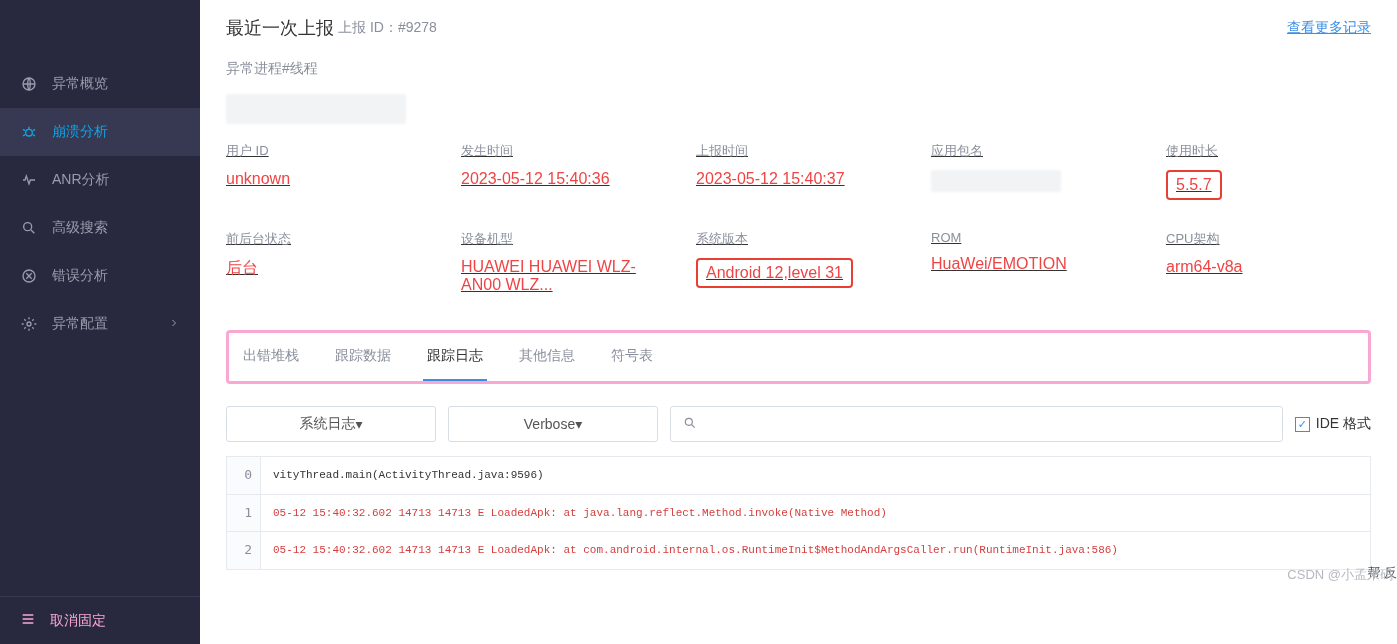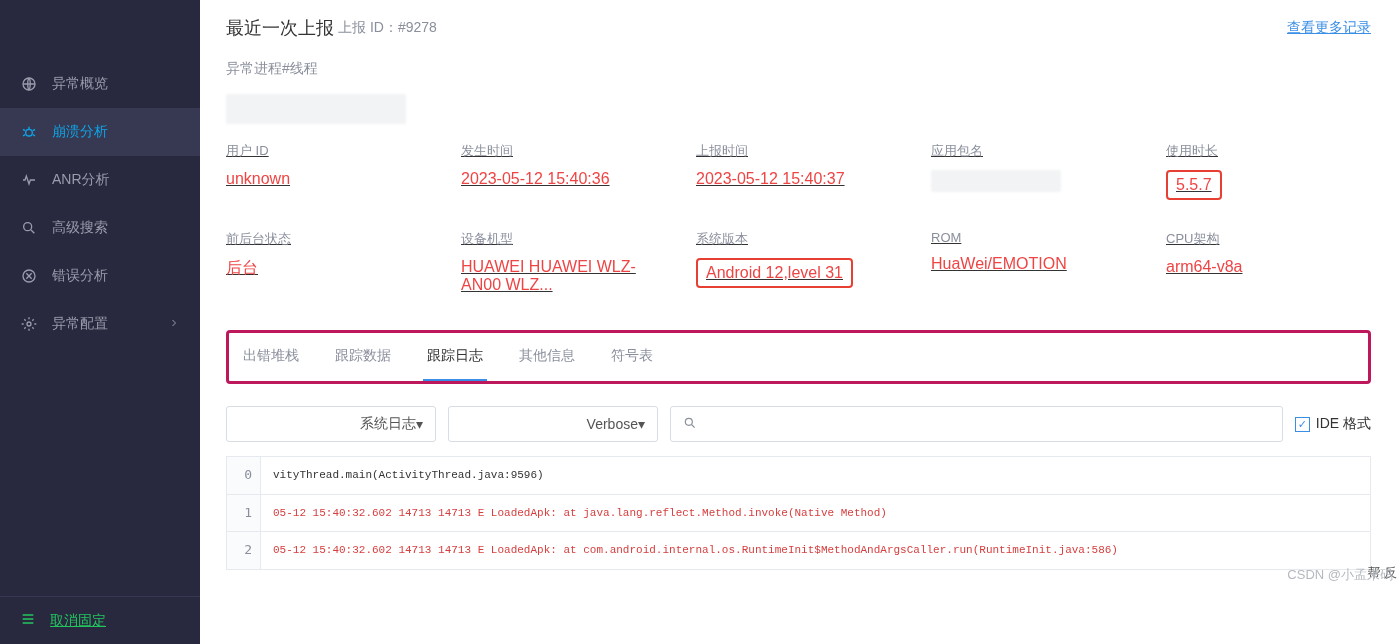--- a/index.html
+++ b/index.html
@@ -4,40 +4,40 @@
   <style>
     * { margin: 0; padding: 0; box-sizing: border-box; }
     body { font-family: -apple-system, BlinkMacSystemFont, "Segoe UI", "PingFang SC", "Microsoft YaHei", sans-serif; font-size: 14px; color: #333; background: #fff; }
     .app { display: flex; width: 1397px; height: 644px; overflow: hidden; }
     .sidebar { width: 200px; background: #28293e; display: flex; flex-direction: column; }
     .sidebar-spacer { height: 60px; }
     .sidebar-item { display: flex; align-items: center; padding: 0 20px; height: 48px; color: #9b9bad; cursor: pointer; gap: 14px; }
     .sidebar-item.active { background: #373952; color: #0ea5e9; }
     .sidebar-item .icon { width: 18px; height: 18px; display: flex; align-items: center; justify-content: center; }
     .sidebar-item .chevron { margin-left: auto; }
-    .sidebar-footer { margin-top: auto; display: flex; align-items: center; padding: 16px 20px; height: 48px; color: #22c55e; cursor: pointer; gap: 14px; border-top: 1px solid #373952; text-decoration: underline; }
+    .sidebar-footer { margin-top: auto; display: flex; align-items: center; padding: 16px 20px; height: 48px; color: #f9a8d4; cursor: pointer; gap: 14px; border-top: 1px solid #373952; }
     .main { flex: 1; padding: 0 26px 10px 26px; overflow: auto; position: relative; background: #fff; }
     .header-row { display: flex; align-items: center; padding: 16px 0 20px 0; }
     .header-title { font-size: 18px; color: #333; }
     .header-sub { color: #8a8f9c; margin-left: 4px; font-size: 14px; }
     .more-link { margin-left: auto; color: #3a8ee6; cursor: pointer; text-decoration: underline; }
     .section-label { color: #8a8f9c; font-size: 14px; margin-bottom: 16px; }
     .blur-box { width: 180px; height: 30px; background: #f2f3f4; border-radius: 2px; filter: blur(1px); margin-bottom: 18px; }
     .blur-box.small { width: 130px; height: 22px; }
     .info-grid { display: grid; grid-template-columns: repeat(5, 1fr); gap: 20px 30px; text-decoration: underline; }
     .info-cell { display: flex; flex-direction: column; gap: 10px; }
     .info-label { color: #8a8f9c; font-size: 13px; }
     .info-value { color: #ef4444; font-size: 16px; }
     .red-box { border: 2px solid #e74033; border-radius: 4px; padding: 4px 8px; display: inline-block; width: fit-content; }
-    .tabs-wrap { border: 3px solid #be185d; border-radius: 4px; margin-top: 36px; padding: 0 10px; }
+    .tabs-wrap { border: 3px solid #f9a8d4; border-radius: 4px; margin-top: 36px; padding: 0 10px; }
     .tabs { display: flex; gap: 28px; }
     .tab { padding: 14px 4px; color: #8a8f9c; cursor: pointer; border-bottom: 2px solid transparent; }
     .tab.active { color: #333; border-bottom-color: #3a8ee6; font-weight: 500; }
     .toolbar { display: flex; gap: 12px; margin-top: 22px; align-items: center; }
-    .select { border: 1px solid #d7dde4; border-radius: 3px; height: 36px; padding: 0 12px; display: flex; align-items: center; min-width: 210px; background: #fff; cursor: pointer; justify-content: flex-end; color: #555; }
+    .select { border: 1px solid #d7dde4; border-radius: 3px; height: 36px; padding: 0 12px; display: flex; align-items: center; min-width: 210px; background: #fff; cursor: pointer; justify-content: center; color: #555; }
     .search-box { border: 1px solid #d7dde4; border-radius: 3px; height: 36px; padding: 0 12px; display: flex; align-items: center; flex: 1; color: #8a8f9c; }
     .ide-check { display: flex; align-items: center; gap: 6px; color: #333; cursor: pointer; }
     .ide-check .chk { width: 15px; height: 15px; border: 1px solid #3a8ee6; color: #3a8ee6; display: flex; align-items: center; justify-content: center; font-size: 11px; }
     .log-table { margin-top: 14px; border: 1px solid #e6e9ee; }
     .log-row { display: flex; border-bottom: 1px solid #e6e9ee; }
     .log-row:last-child { border-bottom: none; }
     .log-ln { width: 34px; text-align: right; padding: 10px 8px; color: #8a8f9c; font-family: Menlo, Consolas, monospace; font-size: 13px; border-right: 1px solid #e6e9ee; background: #fafbfc; }
     .log-text { flex: 1; padding: 10px 12px; font-family: Liberation Mono, monospace; font-size: 11px; color: #333; word-break: break-all; line-height: 1.5; }
     .log-text.err { color: #d63e3e; }
     .watermark { position: absolute; right: 4px; bottom: 60px; color: #b5b9bf; font-size: 13px; }

